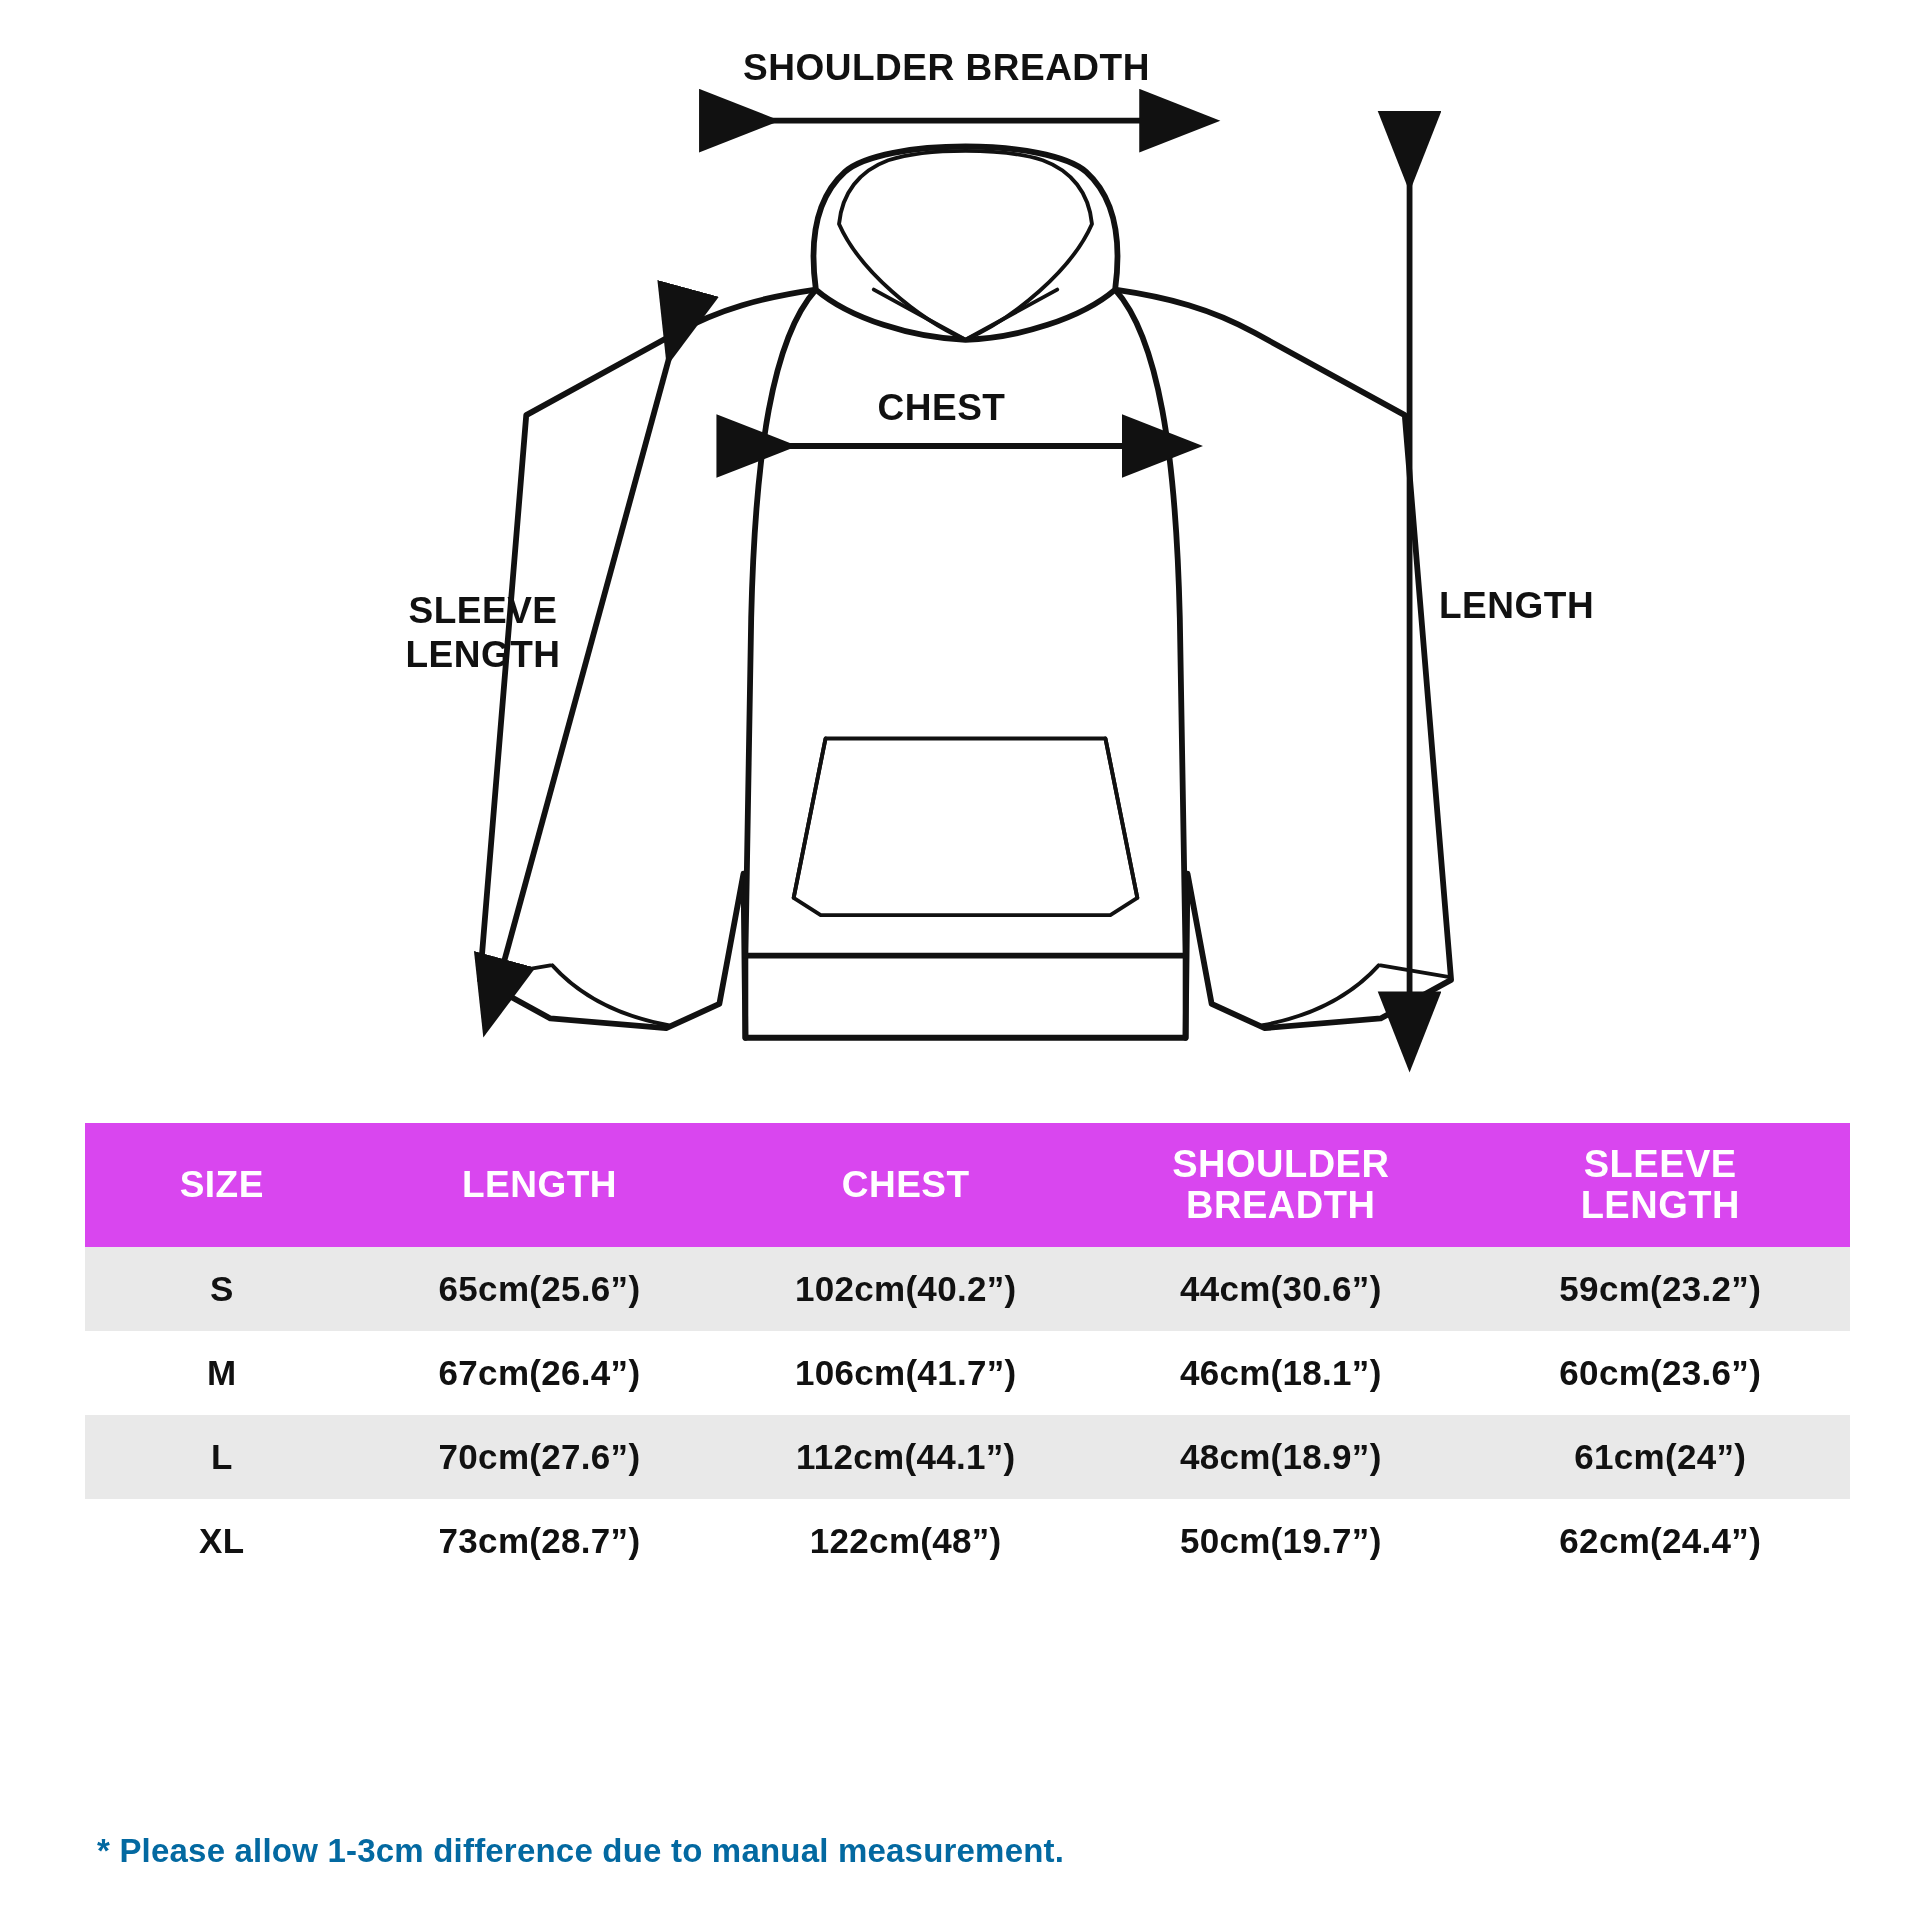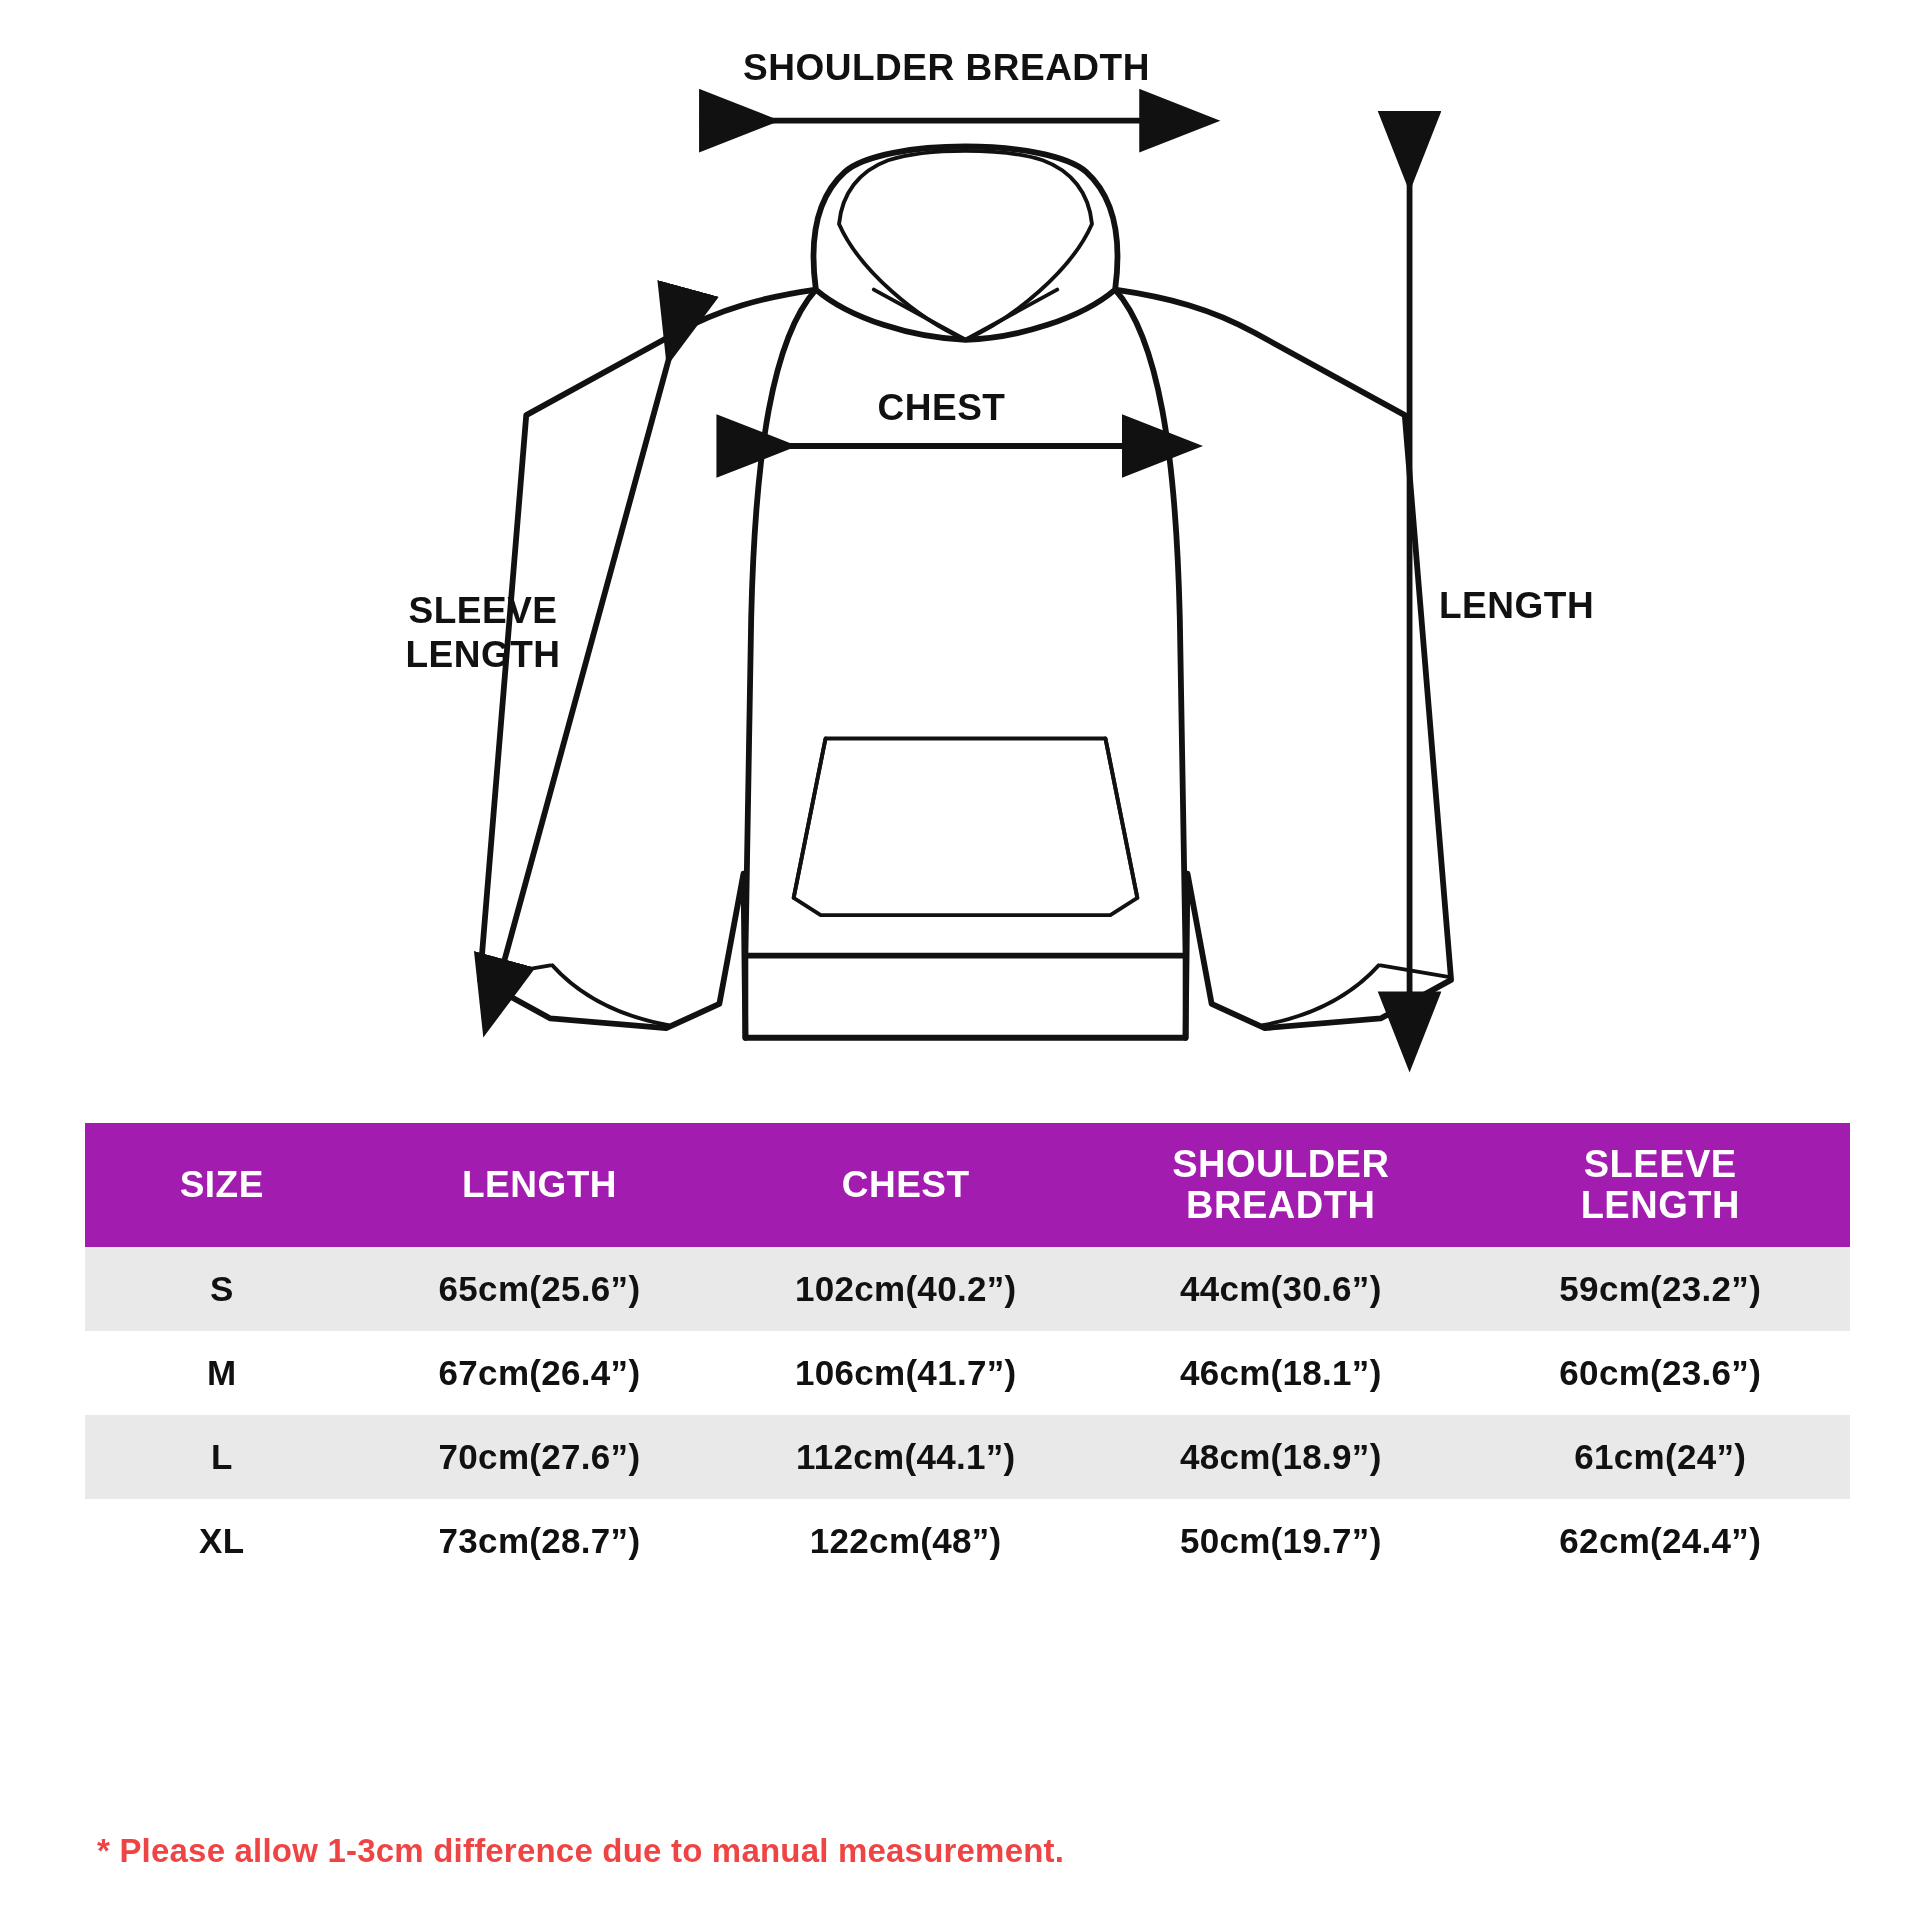--- a/index.html
+++ b/index.html
@@ -72,21 +72,21 @@
     left: 85px;
     top: 1123px;
     width: 1765px;
   }
   table.size-table {
     border-collapse: collapse;
     width: 100%;
     table-layout: fixed;
   }
   table.size-table thead th {
-    background: #a21caf;
+    background: #d946ef;
     color: #ffffff;
     font-size: 37px;
     font-weight: bold;
     padding: 21px 21px;
     text-align: center;
     line-height: 1.08;
     letter-spacing: 0.5px;
     font-family: "Liberation Sans", sans-serif;
   }
   table.size-table thead th.two-line {
@@ -111,21 +111,21 @@
   col.c-chest { width: 21%; }
   col.c-sh { width: 21.5%; }
   col.c-sl { width: 21.5%; }
 
   .footnote {
     position: absolute;
     left: 97px;
     top: 1832px;
     font-size: 33px;
     font-weight: bold;
-    color: #ef4444;
+    color: #0369a1;
     letter-spacing: 0.2px;
   }
 </style>
 </head>
 <body>
 
 <div class="page">
 
   <div class="diagram">
     <svg width="1931" height="1115" viewBox="0 0 2000 1155">

